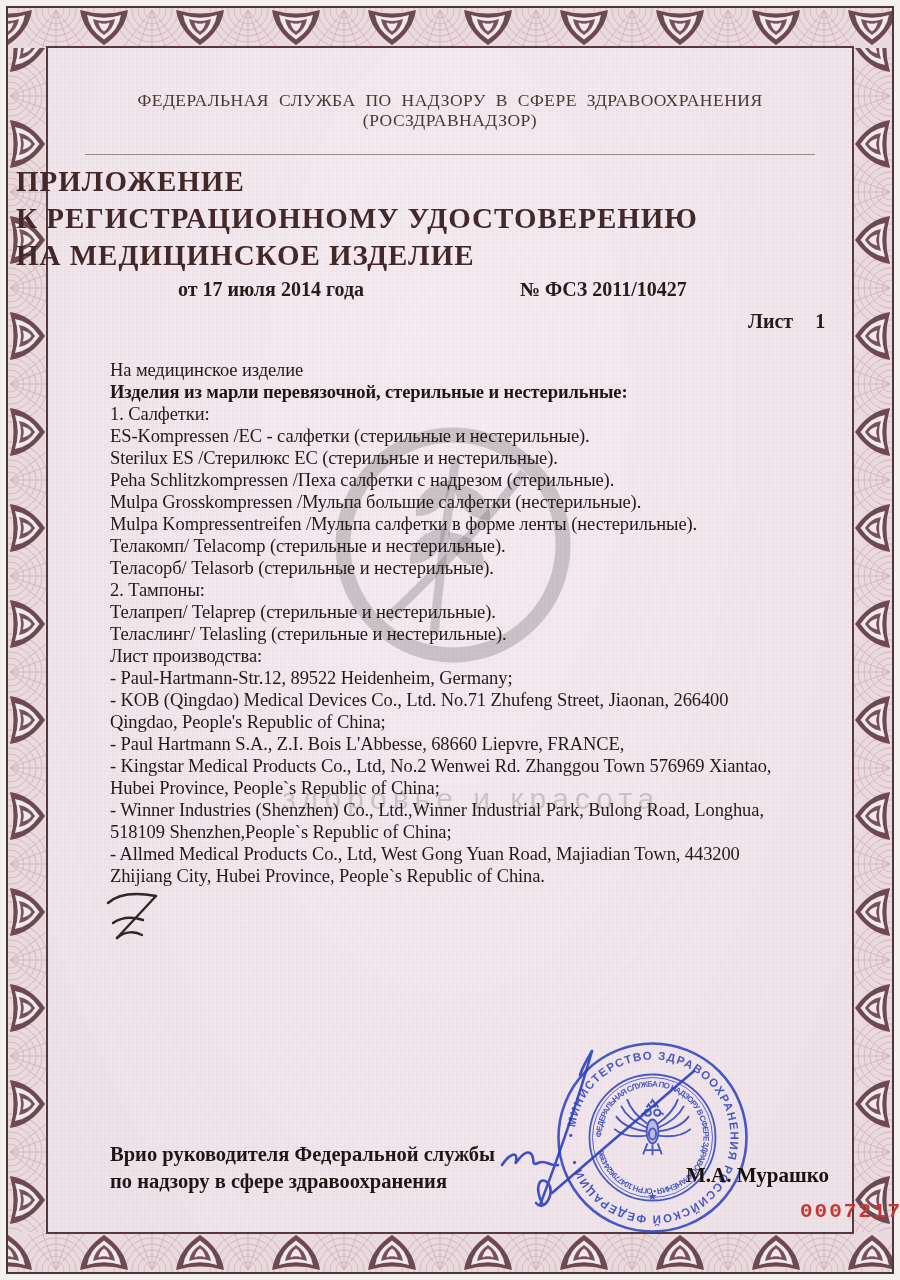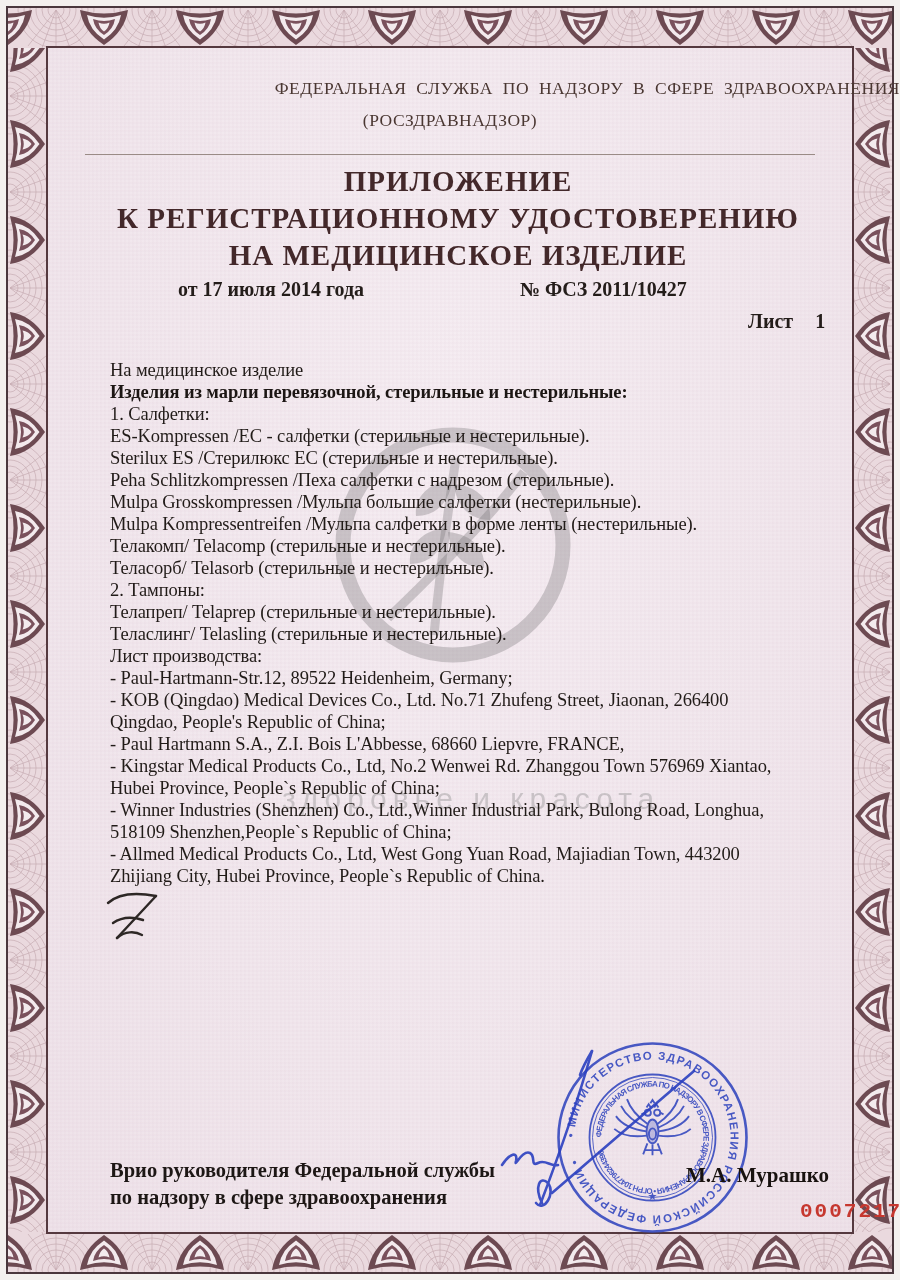--- a/index.html
+++ b/index.html
@@ -14,31 +14,31 @@
                  repeating-linear-gradient(90deg, rgba(205,170,190,.05) 0 2px, transparent 2px 4px);}
   .band{position:absolute;z-index:2;}
   .band-top{left:8px;top:8px;}
   .band-bottom{left:8px;top:1232px;}
   .band-left{left:8px;top:48px;}
   .band-right{left:852px;top:48px;}
 
   .abs{position:absolute;z-index:5;}
   .org-line{left:0;right:0;text-align:center;color:#4a3732;font-size:17.5px;letter-spacing:.5px;word-spacing:5px;}
   .divider{left:85px;top:154px;width:730px;height:1px;background:#9a8b86;}
-  .title-line{left:16px;right:0;text-align:center;font-weight:bold;color:#43282a;font-size:29px;letter-spacing:1px;}
+  .title-line{left:16px;right:0;text-align:left;font-weight:bold;color:#43282a;font-size:29px;letter-spacing:1px;}
   .meta-bold{font-weight:bold;color:#241d1a;font-size:20px;white-space:nowrap;}
   .sheet{font-weight:bold;color:#241d1a;font-size:20px;}
   .doc-block{left:110px;top:359px;width:720px;z-index:5;position:absolute;}
   .doc-line{font-size:18.5px;line-height:22px;color:#211b18;white-space:nowrap;letter-spacing:-.1px;}
   .doc-line.bold{font-weight:bold;color:#1c1614;}
   .wm{z-index:4;pointer-events:none;font-family:"Liberation Sans", sans-serif;}
   .wm-brand{left:185px;top:672px;width:600px;font-size:97px;font-weight:bold;color:rgba(128,126,127,.40);
             letter-spacing:2px;line-height:100px;}
   .wm-tagline{left:282px;top:782px;font-size:30px;color:rgba(138,136,137,.38);letter-spacing:6px;}
-  .sign-title{left:110px;top:1141px;font-weight:bold;color:#1d1715;font-size:20.5px;line-height:27px;z-index:5;margin-top:16px;}
+  .sign-title{left:110px;top:1141px;font-weight:bold;color:#1d1715;font-size:20.5px;line-height:27px;z-index:5;}
   .signer-name{left:686px;top:1163px;font-weight:bold;color:#18120f;font-size:21px;z-index:7;white-space:nowrap;}
   .serial{left:800px;top:1200px;font-family:"Liberation Mono", monospace;font-weight:bold;
           font-size:21px;letter-spacing:2px;z-index:6;}
   svg{display:block;}
 </style>
 </head>
 <body>
 
 <div class="page">
 
@@ -167,21 +167,21 @@
         </g>
       </pattern>
     </defs>
     <rect width="40" height="1184" fill="url(#gtR)"></rect>
   </svg>
 
   <div class="interior"></div>
   <div class="outer-frame"></div>
   <div class="inner-frame"></div>
 
-  <div class="abs org-line" style="top:78px;text-align:right;">ФЕДЕРАЛЬНАЯ СЛУЖБА ПО НАДЗОРУ В СФЕРЕ ЗДРАВООХРАНЕНИЯ</div>
+  <div class="abs org-line" style="top:90px;">ФЕДЕРАЛЬНАЯ СЛУЖБА ПО НАДЗОРУ В СФЕРЕ ЗДРАВООХРАНЕНИЯ</div>
   <div class="abs org-line" style="top:110px;">(РОСЗДРАВНАДЗОР)</div>
   <div class="abs divider"></div>
 
   <div class="abs title-line" style="top:165px;">ПРИЛОЖЕНИЕ</div>
   <div class="abs title-line" style="top:202px;">К РЕГИСТРАЦИОННОМУ УДОСТОВЕРЕНИЮ</div>
   <div class="abs title-line" style="top:239px;">НА МЕДИЦИНСКОЕ ИЗДЕЛИЕ</div>
 
   <div class="abs meta-bold" style="left:178px;top:278px;">от  17 июля 2014 года</div>
   <div class="abs meta-bold" style="left:520px;top:278px;">№  ФСЗ 2011/10427</div>
 

